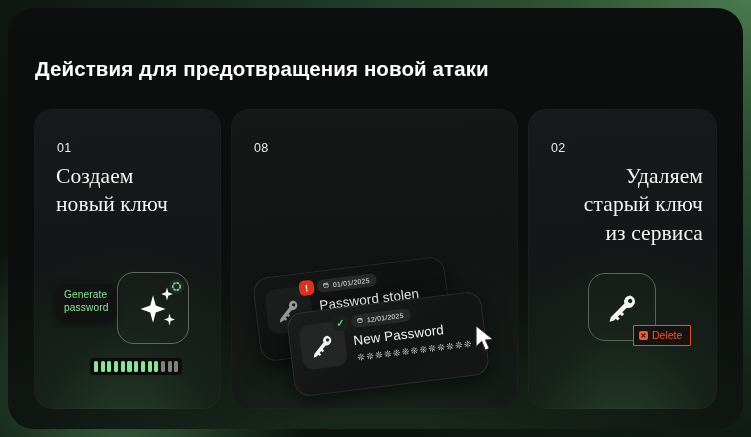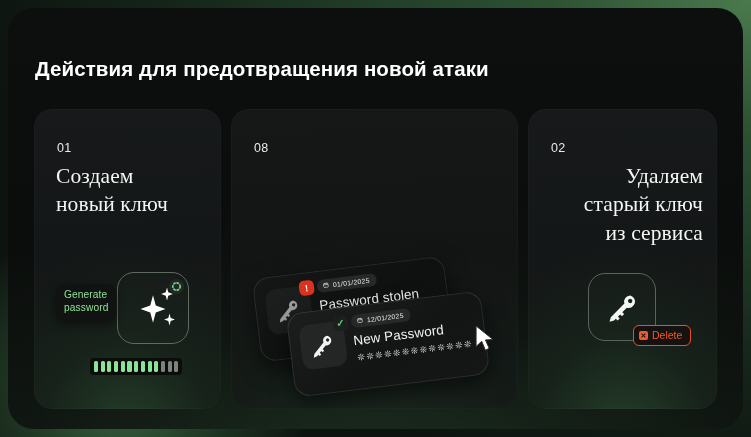--- a/index.html
+++ b/index.html
@@ -234,21 +234,21 @@
     border:1.3px solid #5a6459;
     border-radius:17px;
     background:rgba(255,255,255,.012);
   }
   .key-square svg{ position:absolute; left:17px; top:17px; width:34px; height:34px; }
   .delete-btn{
     position:absolute;
     left:105px; top:216px;
     display:flex; align-items:center; gap:4px;
     padding:3px 8px 4px 5px;
-    border-radius:6px;
+    border-radius:1px;
     background:#17120f;
     border:1.2px solid #e8502a;
     color:#f05a2c;
     font-size:10.5px;
     font-weight:400;
     z-index:4;
   }
   .del-ic{
     width:9px; height:9px;
     border-radius:2px;

